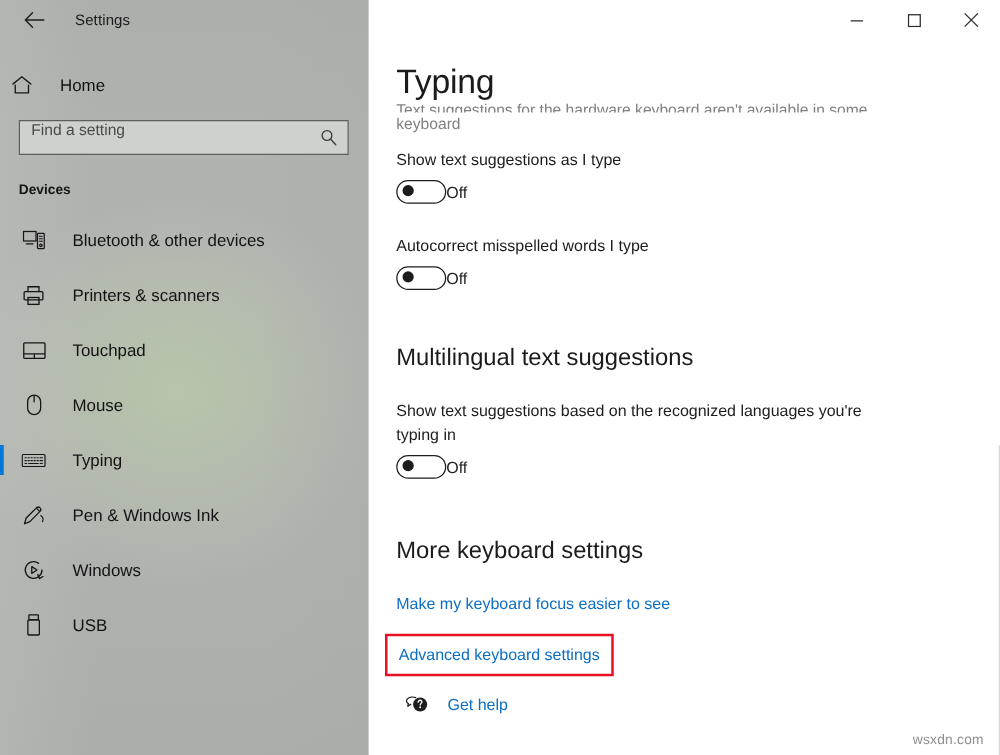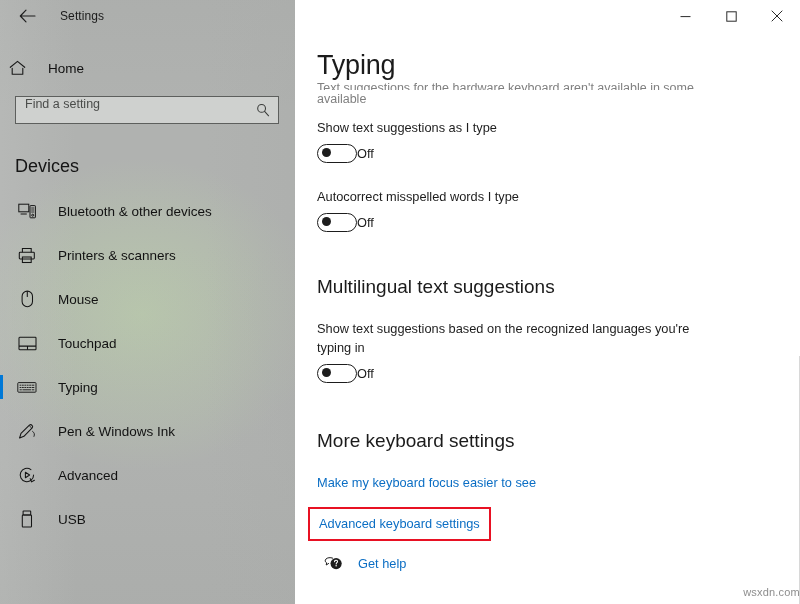--- a/index.html
+++ b/index.html
@@ -109,23 +109,23 @@
   .search-box input::placeholder { color: #4a4c4a; opacity: 1; }
   .search-icon {
     position: absolute; right: 8px; top: 50%;
     transform: translateY(-50%);
     color: #3a3c3a;
     display: flex;
   }
 
   
   .group-hdr {
-    margin: 32px 0 6px 15px;
-    font-size: 18px;
-    font-weight: normal;
+    margin: 22px 0 6px 15px;
+    font-size: 11px;
+    font-weight: bold;
     color: #151515;
   }
 
   
   .nav { margin-top: 12px; }
   .nav-item {
     position: relative;
     height: 44px;
     display: flex;
     align-items: center;
@@ -284,21 +284,21 @@
 
   .right-edge-line {
     position: absolute;
     right: 0; top: 356px;
     width: 1px; height: 248px;
     background: #d8d8d8;
   }
 
   .watermark {
     position: absolute;
-    right: 0; bottom: 6px;
+    right: 13px; bottom: 6px;
     font-size: 11px;
     color: #8d8d8d;
     letter-spacing: 0.2px;
     font-family: "Liberation Sans", sans-serif;
   }
 </style>
 </head>
 <body>
 
 <div id="app">
@@ -367,37 +367,37 @@
               <rect x="1.3" y="5.3" width="15" height="6.6" rx="0.8"></rect>
               <rect x="4.4" y="10" width="8.8" height="5.5"></rect>
             </svg>
           </span>
           <span class="n-lbl">Printers &amp; scanners</span>
         </div>
 
         <div class="nav-item">
 
           <span class="n-ico">
+            <svg width="19" height="15" viewBox="0 0 19 15" fill="none" stroke="currentColor" stroke-width="1.05">
+              <rect x="1" y="1.3" width="17" height="12.4" rx="0.7"></rect>
+              <path d="M1 10.1 H18 M9.5 10.1 V13.7"></path>
+            </svg>
+          </span>
+          <span class="n-lbl">Touchpad</span>
+        </div>
+
+        <div class="nav-item">
+
+          <span class="n-ico">
             <svg width="13" height="18" viewBox="0 0 13 18" fill="none" stroke="currentColor" stroke-width="1.05">
               <rect x="1.1" y="1.1" width="10.4" height="15.6" rx="5.2"></rect>
               <path d="M6.3 1.6 V6.4" stroke-linecap="round"></path>
             </svg>
           </span>
           <span class="n-lbl">Mouse</span>
-        </div>
-
-        <div class="nav-item">
-
-          <span class="n-ico">
-            <svg width="19" height="15" viewBox="0 0 19 15" fill="none" stroke="currentColor" stroke-width="1.05">
-              <rect x="1" y="1.3" width="17" height="12.4" rx="0.7"></rect>
-              <path d="M1 10.1 H18 M9.5 10.1 V13.7"></path>
-            </svg>
-          </span>
-          <span class="n-lbl">Touchpad</span>
         </div>
 
         <div class="nav-item selected">
           <span class="sel-bar"></span>
           <span class="n-ico">
             <svg width="20" height="13" viewBox="0 0 20 13" fill="none" stroke="currentColor" stroke-width="0.95">
               <rect x="0.8" y="1.6" width="18.2" height="9.6" rx="0.8"></rect>
               <path d="M3 4.2 H4 M5.4 4.2 H6.4 M7.8 4.2 H8.8 M10.2 4.2 H11.2 M12.6 4.2 H13.6 M15 4.2 H16.9" stroke-width="0.9" stroke-linecap="round"></path>
               <path d="M3 6.5 H4 M5.4 6.5 H6.4 M7.8 6.5 H8.8 M10.2 6.5 H11.2 M12.6 6.5 H13.6 M15 6.5 H16.9" stroke-width="0.9" stroke-linecap="round"></path>
               <path d="M3 8.8 H4.4 M5.9 8.8 H13.6 M15.1 8.8 H16.9" stroke-width="0.9" stroke-linecap="round"></path>
@@ -420,21 +420,21 @@
 
         <div class="nav-item">
 
           <span class="n-ico">
             <svg width="18" height="18" viewBox="0 0 18 18" fill="none" stroke="currentColor" stroke-width="1.05">
               <path d="M15.6 9 A6.7 6.7 0 1 1 12.9 3.6" stroke-linecap="round"></path>
               <path d="M12.2 12.6 L13.5 15.9 L16.4 14.2" stroke-linecap="round" stroke-linejoin="round"></path>
               <path d="M7.4 6.3 L11.6 9 L7.4 11.7 Z" stroke-linejoin="round"></path>
             </svg>
           </span>
-          <span class="n-lbl">Advanced</span>
+          <span class="n-lbl">Windows</span>
         </div>
 
         <div class="nav-item">
 
           <span class="n-ico">
             <svg width="12" height="18" viewBox="0 0 12 18" fill="none" stroke="currentColor" stroke-width="1.05">
               <rect x="2.1" y="0.9" width="7.6" height="4" rx="0.5"></rect>
               <rect x="1.3" y="4.9" width="9.2" height="12.1" rx="0.8"></rect>
             </svg>
           </span>
@@ -460,21 +460,21 @@
       </div>
       <div class="wc">
         <svg width="12" height="12" viewBox="0 0 12 12" stroke="currentColor" stroke-width="1">
           <path d="M0.7 0.7 L11.3 11.3 M11.3 0.7 L0.7 11.3"></path>
         </svg>
       </div>
     </div>
 
     <div class="scrolled-para">
       <span class="clipped">Text suggestions for the hardware keyboard aren't available in some</span>
-      <span>available</span>
+      <span>keyboard</span>
     </div>
 
     <div class="page-title">Typing</div>
 
     <div class="content-flow">
 
       <div class="setting-block">
         <div class="setting-label">Show text suggestions as I type</div>
         <div class="toggle-row">
           <div class="toggle">

